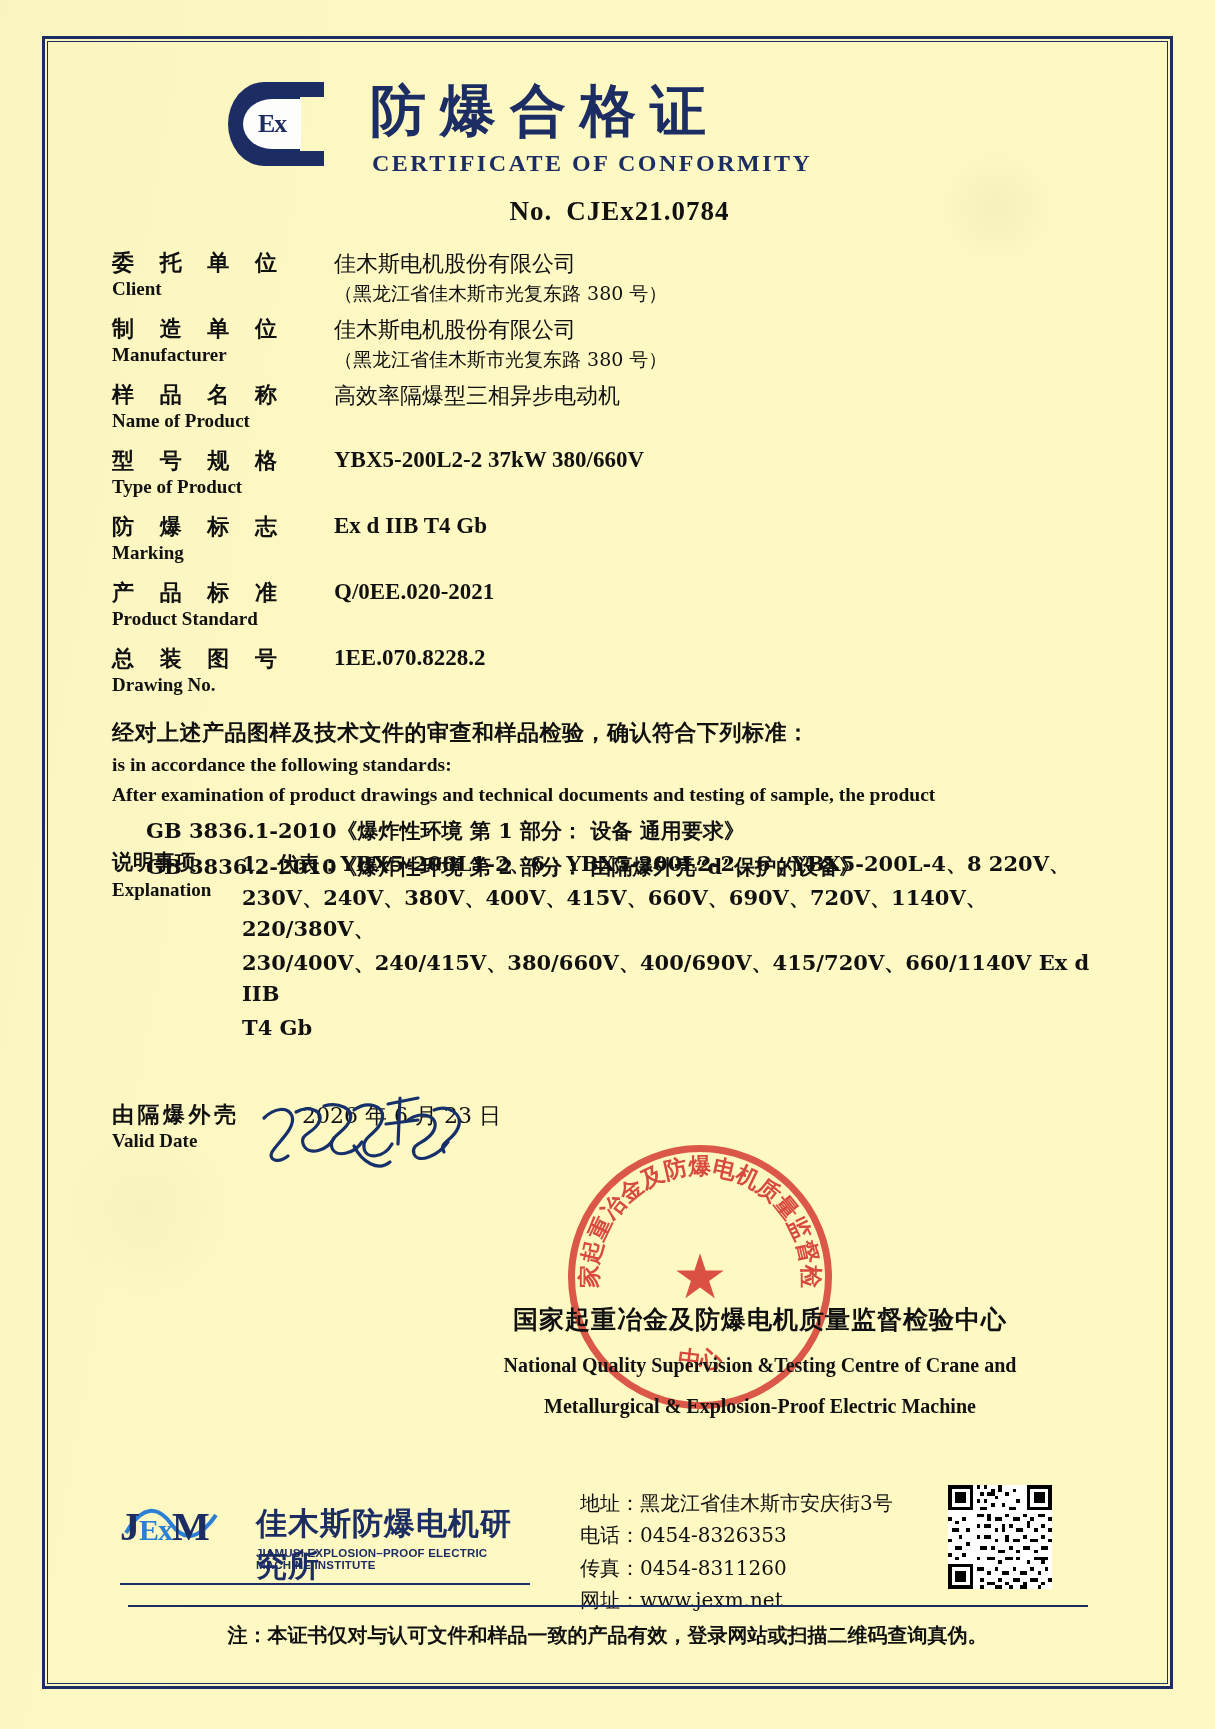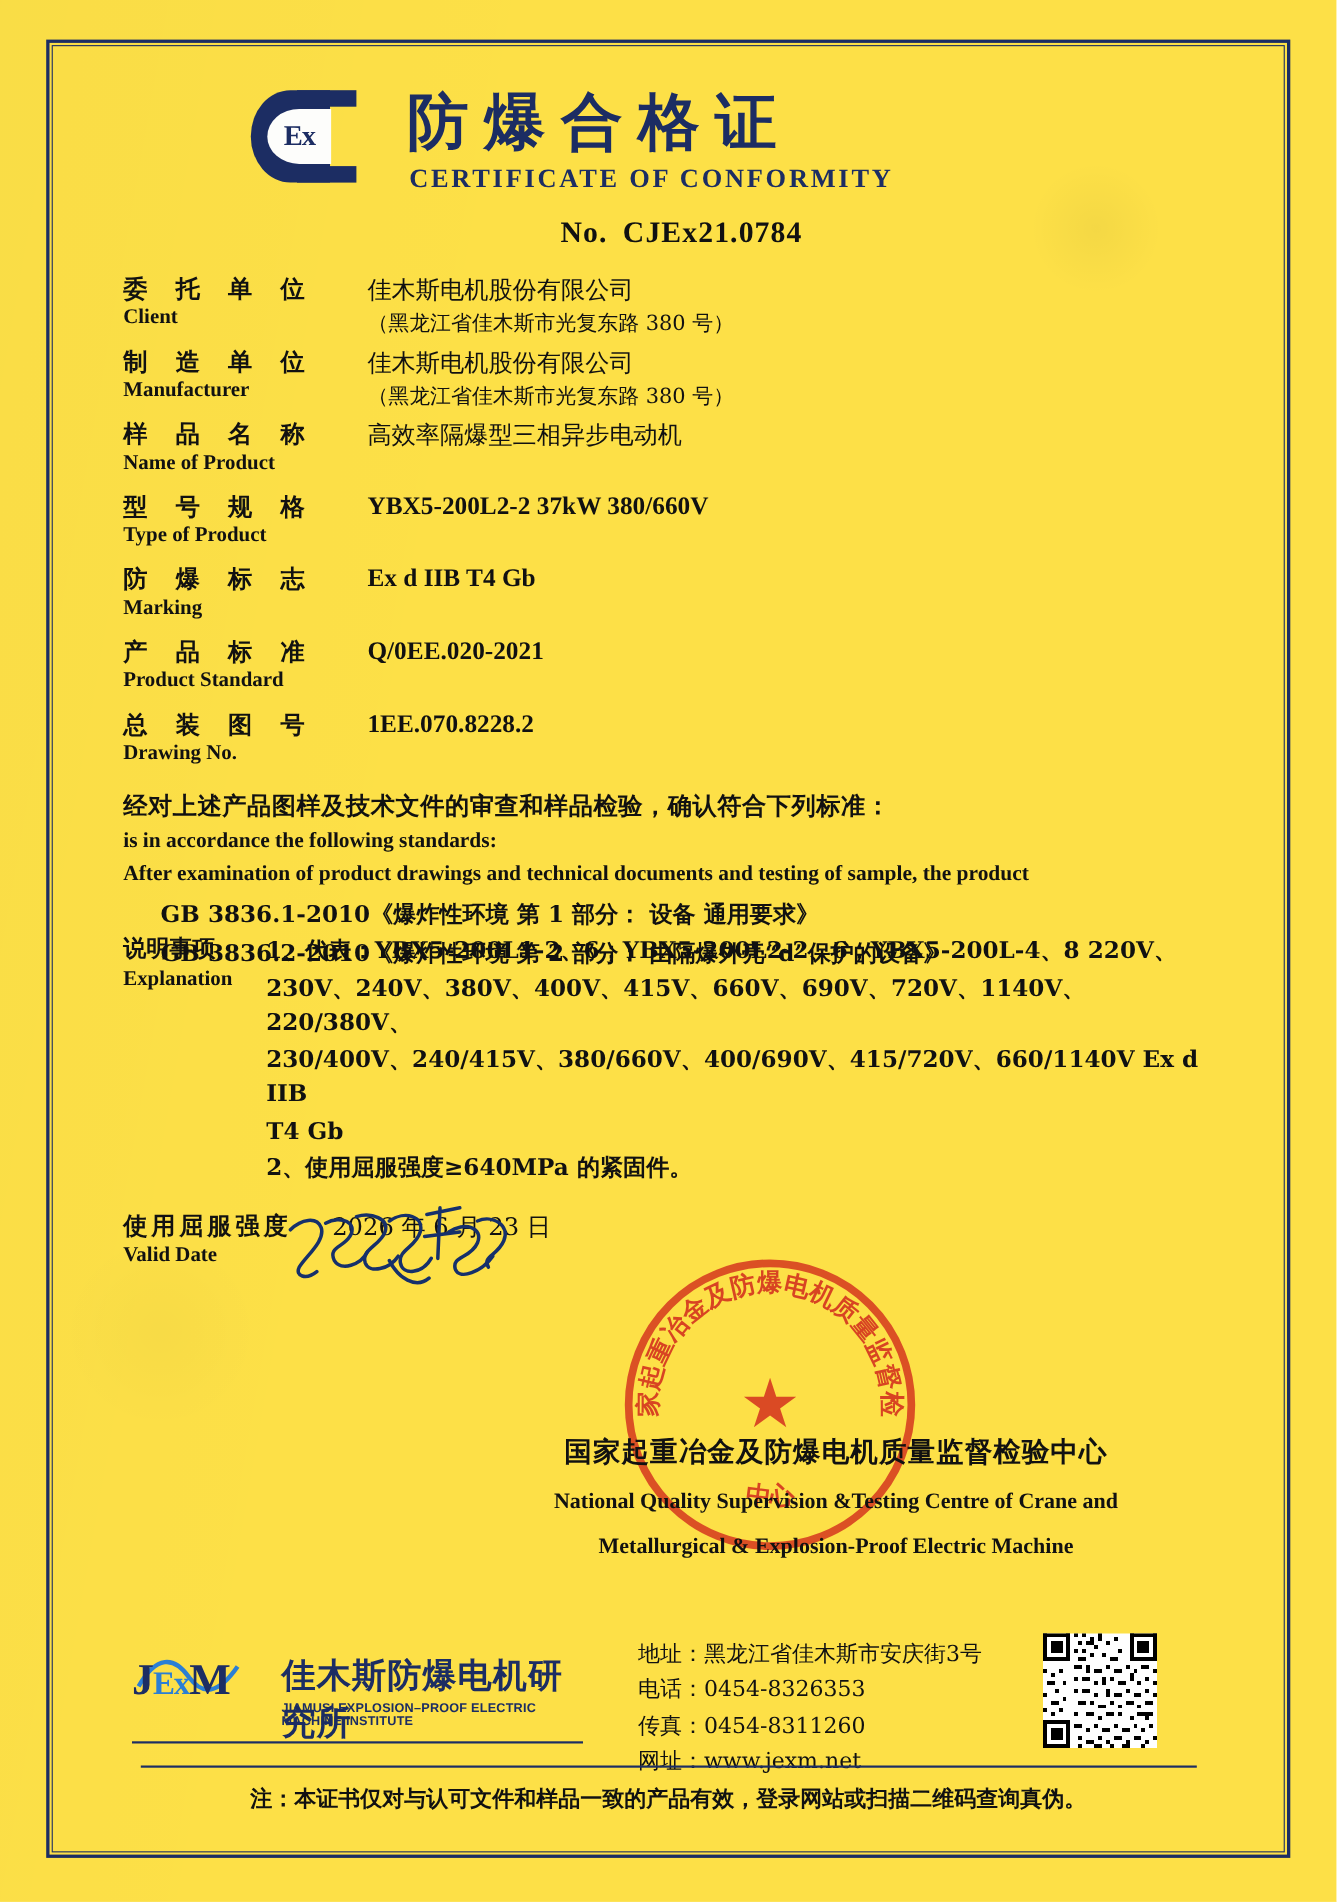--- a/index.html
+++ b/index.html
@@ -8,21 +8,21 @@
     background: #ffffff;
   }
   body {
     font-family: "Liberation Serif", serif;
     color: #000;
   }
   #page {
     position: relative;
     width: 1215px;
     height: 1729px;
-    background: #fde047;
+    background: #fef9c3;
     overflow: hidden;
   }
   
   #page::before {
     content: "";
     position: absolute;
     inset: 0;
     background:
       radial-gradient(circle at 82% 12%, rgba(0,0,0,0.035) 0 2px, transparent 60px),
       radial-gradient(circle at 12% 70%, rgba(0,0,0,0.02) 0 2px, transparent 90px),
@@ -508,26 +508,25 @@
   </div>
 
   <div class="explanation">
     <div class="exp-lbl-cn">说明事项</div>
     <div class="exp-lbl-en">Explanation</div>
     <div class="exp-body">
       <div>1、代表：YBX5-200L1-2、6；YBX5-200L2-2、6；YBX5-200L-4、8   220V、</div>
       <div>230V、240V、380V、400V、415V、660V、690V、720V、1140V、220/380V、</div>
       <div>230/400V、240/415V、380/660V、400/690V、415/720V、660/1140V   Ex d IIB</div>
       <div>T4 Gb</div>
-      <div>2、使用屈服强度≥640MPa 的紧固件。</div>
     </div>
   </div>
 
   <div class="validdate">
-    <div class="lbl-cn sp5">使用屈服强度</div>
+    <div class="lbl-cn sp5">由隔爆外壳</div>
     <div class="lbl-en">Valid Date</div>
     <div class="val" style="left:190px;">2026 年 6 月 23 日</div>
   </div>
 
 
   <svg class="signature" viewBox="0 0 240 100">
     <g fill="none" stroke="#16306b" stroke-width="3.2" stroke-linecap="round" stroke-linejoin="round">
       <path d="M6,28 C16,18 30,16 34,26 C38,38 20,52 14,62 C10,70 20,74 30,66"></path>
       <path d="M38,22 C52,14 68,22 60,34 C54,44 40,44 46,56 C52,66 70,60 76,48"></path>
       <path d="M66,16 C80,12 96,18 92,30 C88,42 70,46 74,58 C78,68 96,64 104,52"></path>

